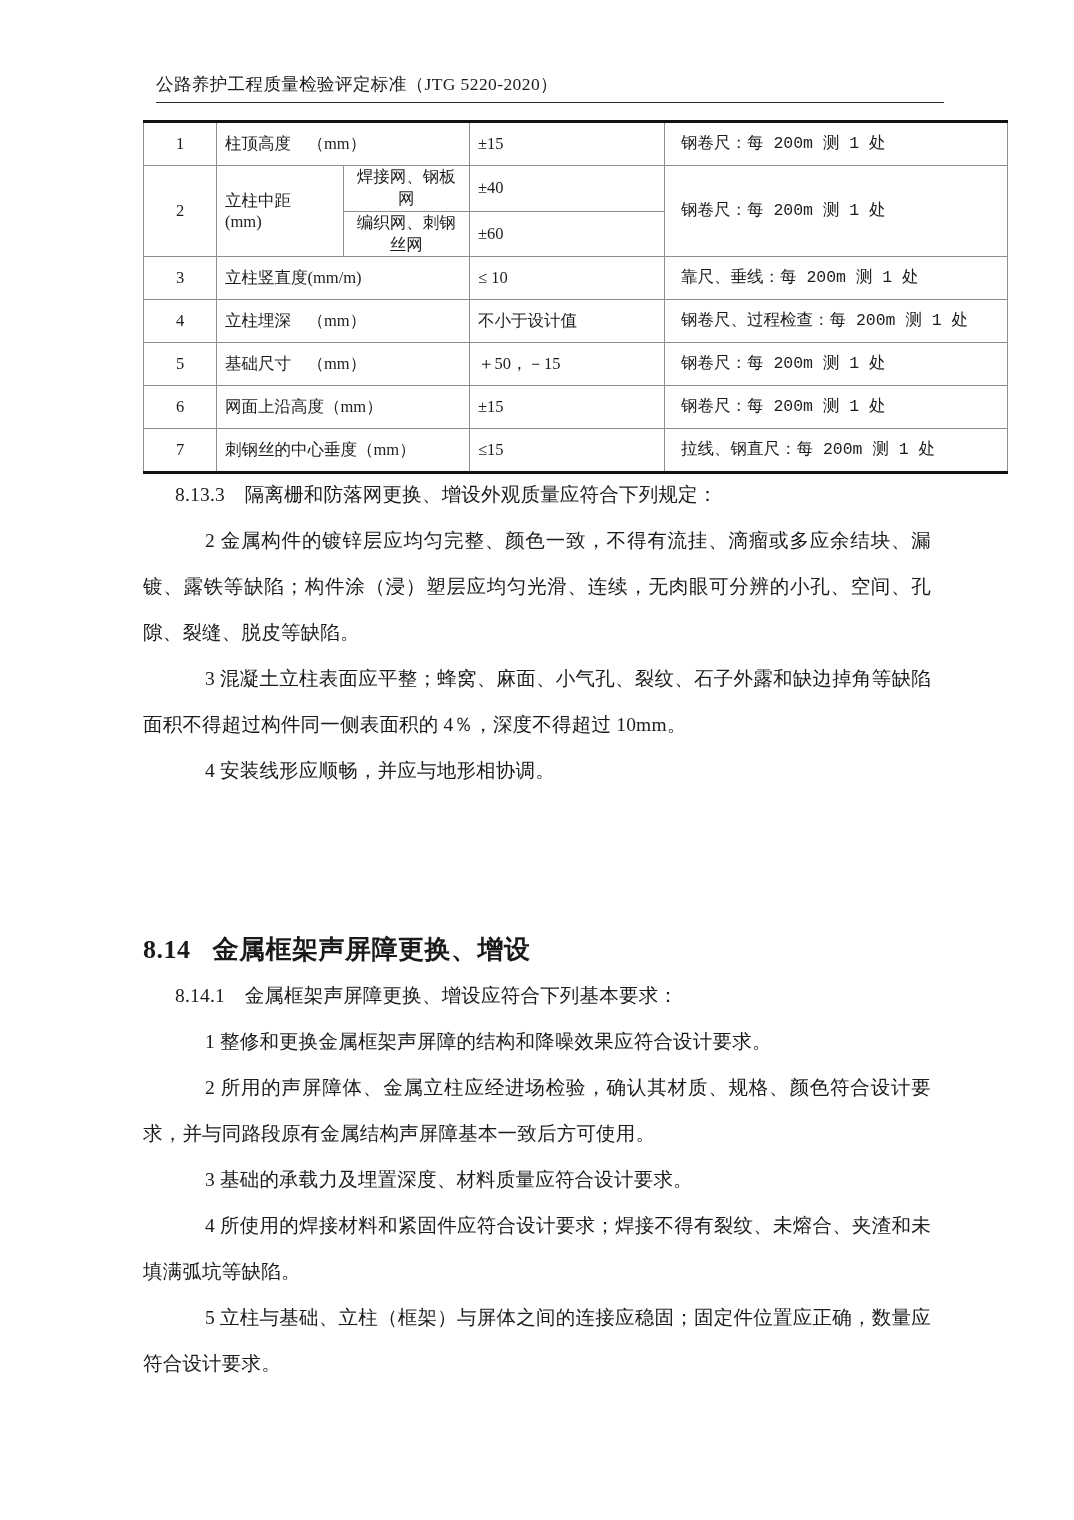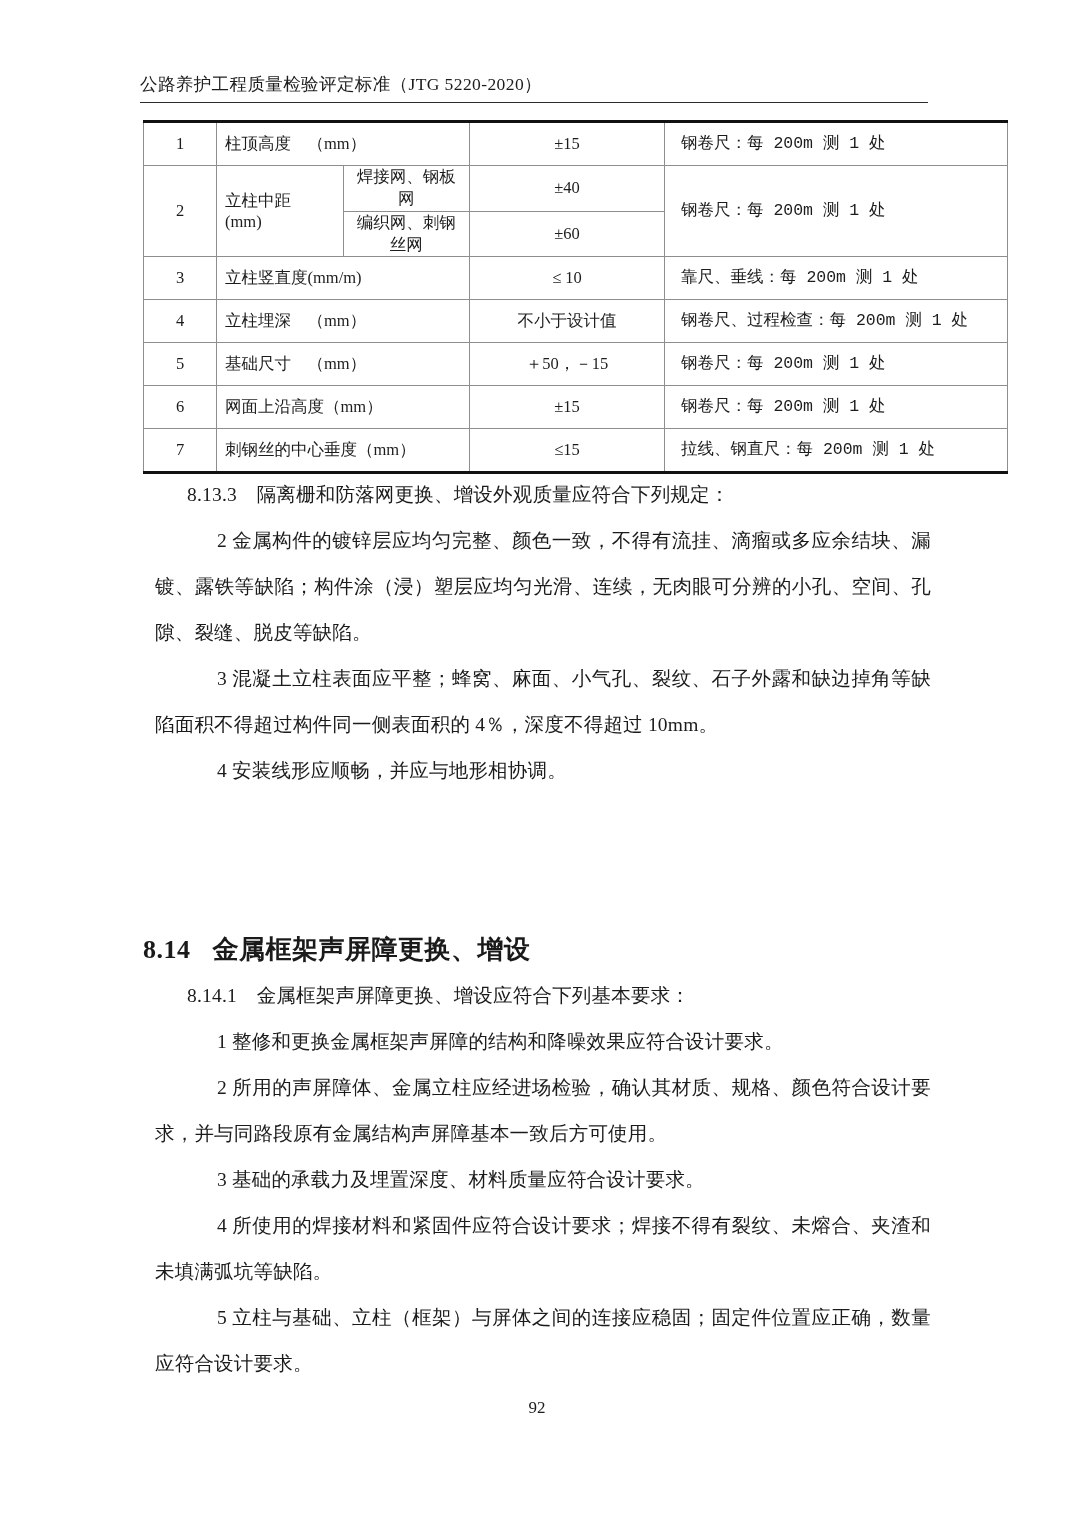--- a/index.html
+++ b/index.html
@@ -19,21 +19,21 @@
     position: absolute;
     left: 0; top: 0;
     width: 1074px;
     height: 1520px;
     overflow: hidden;
   }
 
   
   .doc-header {
     position: absolute;
-    left: 140px;
+    left: 156px;
     top: 72px;
     width: 788px;
   }
   .doc-header-text {
     font-size: 17.5px;
     letter-spacing: 0.4px;
     white-space: nowrap;
     color: #1c1c1c;
   }
   .doc-header-rule {
@@ -58,33 +58,33 @@
     vertical-align: middle;
     line-height: 1.35;
     color: #1c1c1c;
   }
   .spec-table tr.first-row td { border-top: 3px solid #111111; }
   .spec-table tr.last-row td { border-bottom: 3px solid #111111; }
   .spec-table td.c-no      { width: 56px;  text-align: center; }
   .spec-table td.c-item    { width: 236px; text-align: left; }
   .spec-table td.c-item-a  { width: 86px;  text-align: left; }
   .spec-table td.c-item-b  { width: 150px; text-align: center; }
-  .spec-table td.c-val     { width: 178px; text-align: center; }
+  .spec-table td.c-val     { width: 178px; }
   .spec-table td.c-method  { width: 318px; text-align: left; padding-left: 16px; font-family: Liberation Mono, monospace; }
   .spec-table td.tall { height: 42px; }
   .spec-table .item-stack { line-height: 1.3; }
 
   
   .body-block {
     position: absolute;
     left: 143px;
     width: 788px;
   }
   p.para {
-    margin: 0 0 0 12px;
+    margin: 0 0 0 0;
     font-size: 19.5px;
     line-height: 46px;
     text-align: justify;
     text-justify: inter-ideograph;
     color: #1b1b1b;
     letter-spacing: 0.2px;
   }
   p.indent1 { text-indent: 32px; }
   p.indent2 { text-indent: 62px; }
   .sec-head {
@@ -189,15 +189,14 @@
   <div class="body-block" style="top:927px;">
     <div class="sec-head"><span>8.14</span><span class="sp"></span><span>金属框架声屏障更换、增设</span></div>
     <p class="para indent1">8.14.1　金属框架声屏障更换、增设应符合下列基本要求：</p>
     <p class="para indent2">1 整修和更换金属框架声屏障的结构和降噪效果应符合设计要求。</p>
     <p class="para indent2">2 所用的声屏障体、金属立柱应经进场检验，确认其材质、规格、颜色符合设计要求，并与同路段原有金属结构声屏障基本一致后方可使用。</p>
     <p class="para indent2">3 基础的承载力及埋置深度、材料质量应符合设计要求。</p>
     <p class="para indent2">4 所使用的焊接材料和紧固件应符合设计要求；焊接不得有裂纹、未熔合、夹渣和未填满弧坑等缺陷。</p>
     <p class="para indent2">5 立柱与基础、立柱（框架）与屏体之间的连接应稳固；固定件位置应正确，数量应符合设计要求。</p>
   </div>
 
-  <div class="page-number">92</div>
 
 </div>
 
 </body></html>

